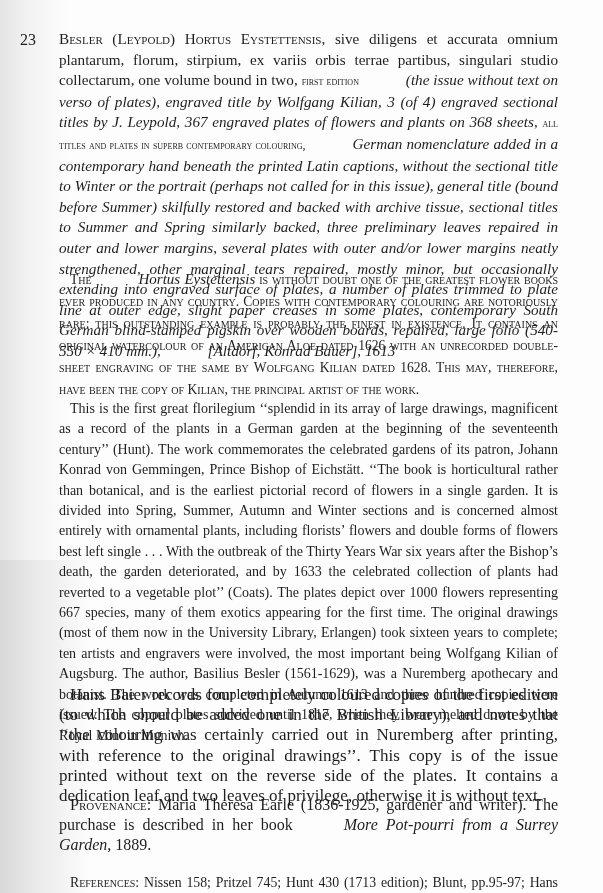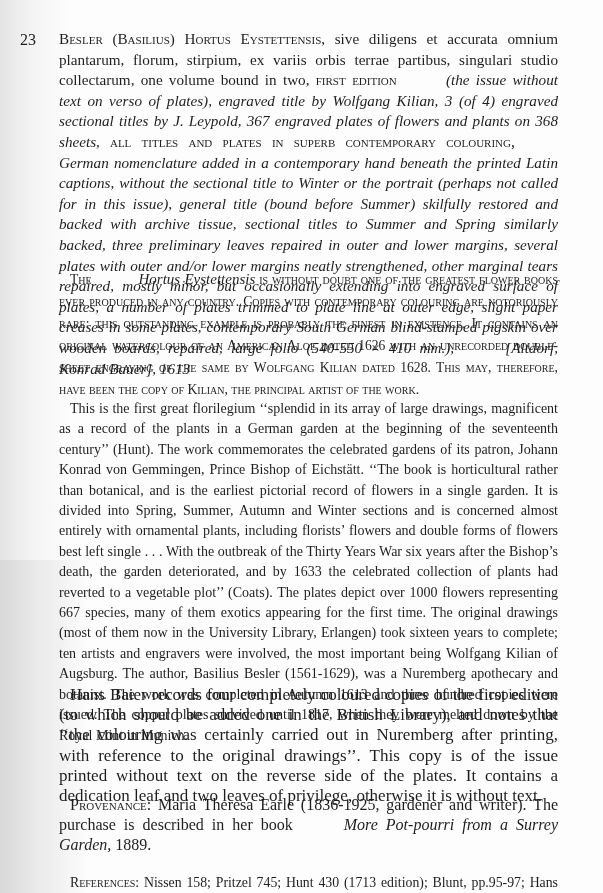--- a/index.html
+++ b/index.html
@@ -20,21 +20,21 @@
     pointer-events:none;
   }
   .lot-number {
     position:absolute; left:20px; top:30px; font-size:16px; line-height:20px;
   }
   .block { position:absolute; left:59px; width:499px; }
   .entry {
     top:29px; font-size:15.2px; line-height:20.6px; text-align:justify;
   }
   .sc { font-variant:small-caps; }
-  .sc-small { font-variant:small-caps; font-size:16px; }
+  .sc-small { font-variant:small-caps; font-size:12px; }
   i { font-style:italic;margin-left:43px; }
   .highlight {
     top:268px; font-size:13.6px; line-height:22px; text-align:justify;
     font-variant:small-caps; text-indent:11px;
   }
   .essay {
     top:399px; font-size:14px; line-height:20.4px; text-align:justify; text-indent:11px;
   }
   .baier {
     top:685px; font-size:17px; line-height:20.2px; text-align:justify; text-indent:11px;
@@ -50,21 +50,21 @@
 </style>
 </head>
 <body>
 
 <div class="shade"></div>
 <div class="shade-bottom"></div>
 
 <div class="lot-number">23</div>
 
 <div class="block entry">
-  <span class="sc">Besler (Basilius)</span>
+  <span class="sc">Besler (Leypold)</span>
   <span class="sc">Hortus Eystettensis</span><span>, sive diligens et accurata omnium plantarum, florum, stirpium, ex variis orbis terrae partibus, singulari studio collectarum, one volume bound in two, </span><span class="sc-small">first edition</span><i> (the issue without text on verso of plates), engraved title by Wolfgang Kilian, 3 (of 4) engraved sectional titles by J. Leypold, 367 engraved plates of flowers and plants on 368 sheets, </i><span class="sc-small">all titles and plates in superb contemporary colouring,</span><i> German nomenclature added in a contemporary hand beneath the printed Latin captions, without the sectional title to Winter or the portrait (perhaps not called for in this issue), general title (bound before Summer) skilfully restored and backed with archive tissue, sectional titles to Summer and Spring similarly backed, three preliminary leaves repaired in outer and lower margins, several plates with outer and/or lower margins neatly strengthened, other marginal tears repaired, mostly minor, but occasionally extending into engraved surface of plates, a number of plates trimmed to plate line at outer edge, slight paper creases in some plates, contemporary South German blind-stamped pigskin over wooden boards, repaired, large folio (540-550 × 410 mm.),</i><i> [Altdorf, Konrad Bauer], 1613</i>
 </div>
 
 <div class="block highlight">
   <span>The </span><i style="font-variant:normal;font-size:15px">Hortus Eystettensis</i><span> is without doubt one of the greatest flower books ever produced in any country. Copies with contemporary colouring are notoriously rare: this outstanding example is probably the finest in existence. It contains an original watercolour of an American Aloe dated 1626 with an unrecorded double-sheet engraving of the same by Wolfgang Kilian dated 1628. This may, therefore, have been the copy of Kilian, the principal artist of the work.</span>
 </div>
 
 <div class="block essay">This is the first great florilegium ‘‘splendid in its array of large drawings, magnificent as a record of the plants in a German garden at the beginning of the seventeenth century’’ (Hunt). The work commemorates the celebrated gardens of its patron, Johann Konrad von Gemmingen, Prince Bishop of Eichstätt. ‘‘The book is horticultural rather than botanical, and is the earliest pictorial record of flowers in a single garden. It is divided into Spring, Summer, Autumn and Winter sections and is concerned almost entirely with ornamental plants, including florists’ flowers and double forms of flowers best left single . . . With the outbreak of the Thirty Years War six years after the Bishop’s death, the garden deteriorated, and by 1633 the celebrated collection of plants had reverted to a vegetable plot’’ (Coats). The plates depict over 1000 flowers representing 667 species, many of them exotics appearing for the first time. The original drawings (most of them now in the University Library, Erlangen) took sixteen years to complete; ten artists and engravers were involved, the most important being Wolfgang Kilian of Augsburg. The author, Basilius Besler (1561-1629), was a Nuremberg apothecary and botanist. The work was completed in Autumn 1613 and three hundred copies were issued. The copper plates survived until 1817, when they were melted down by the Royal Mint in Munich.</div>
 
 <div class="block baier">Hans Baier records four completely coloured copies of the first edition (to which should be added one in the British Library), and notes that ‘‘the colouring was certainly carried out in Nuremberg after printing, with reference to the original drawings’’. This copy is of the issue printed without text on the reverse side of the plates. It contains a dedication leaf and two leaves of privilege, otherwise it is without text.</div>

